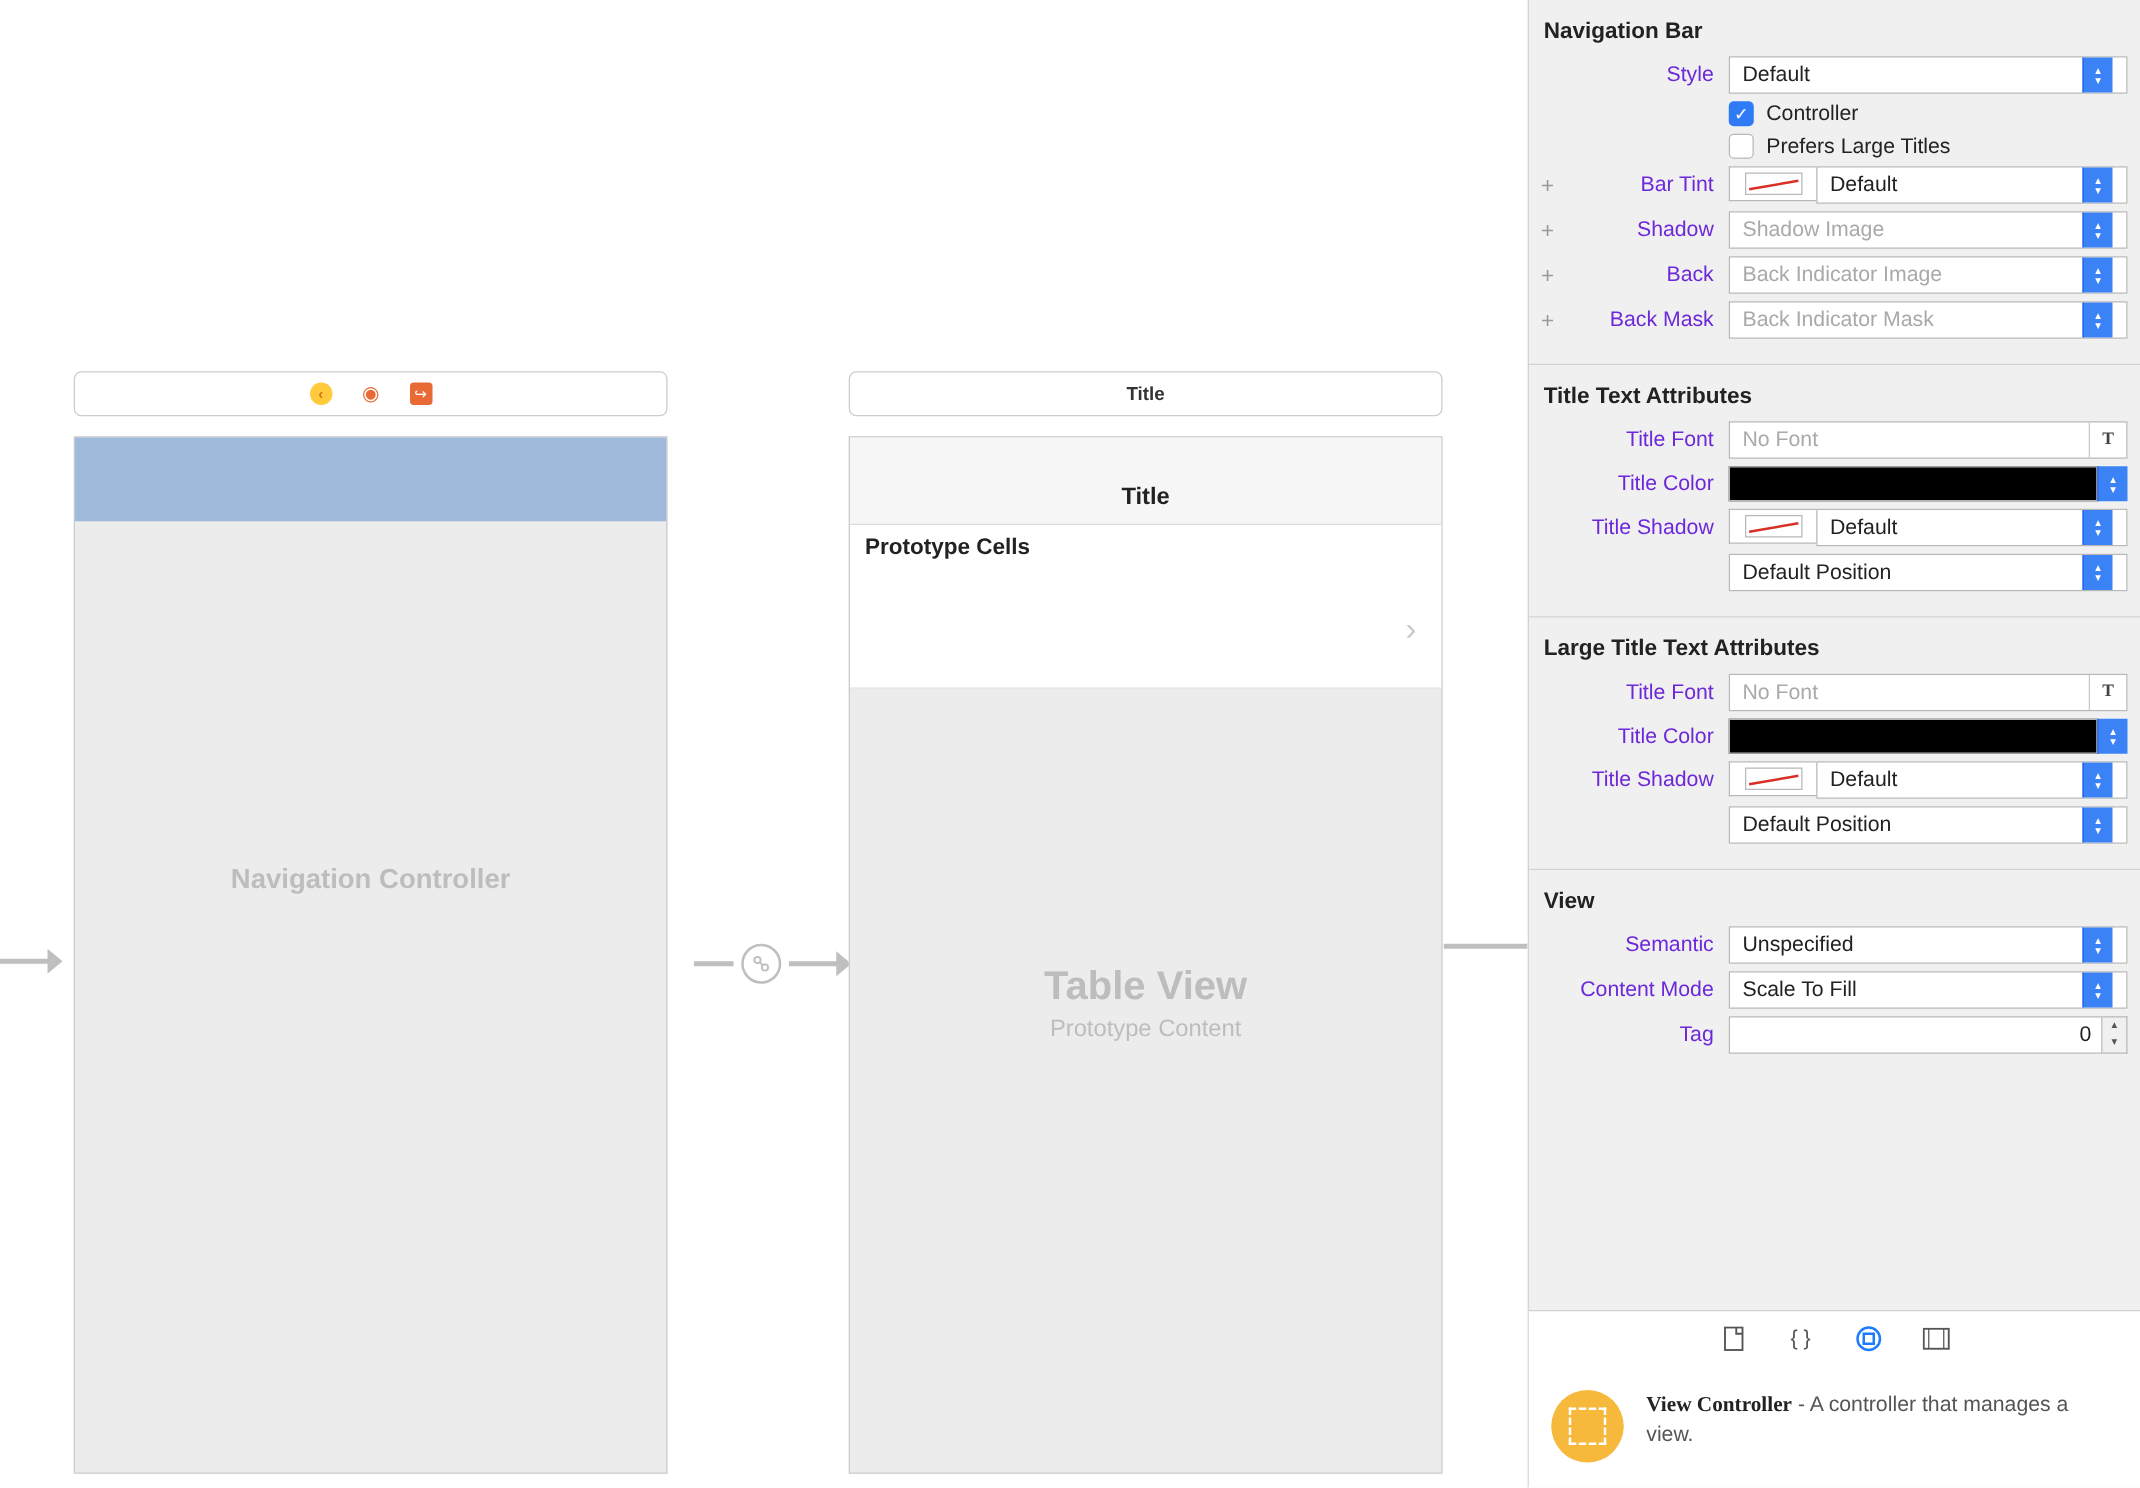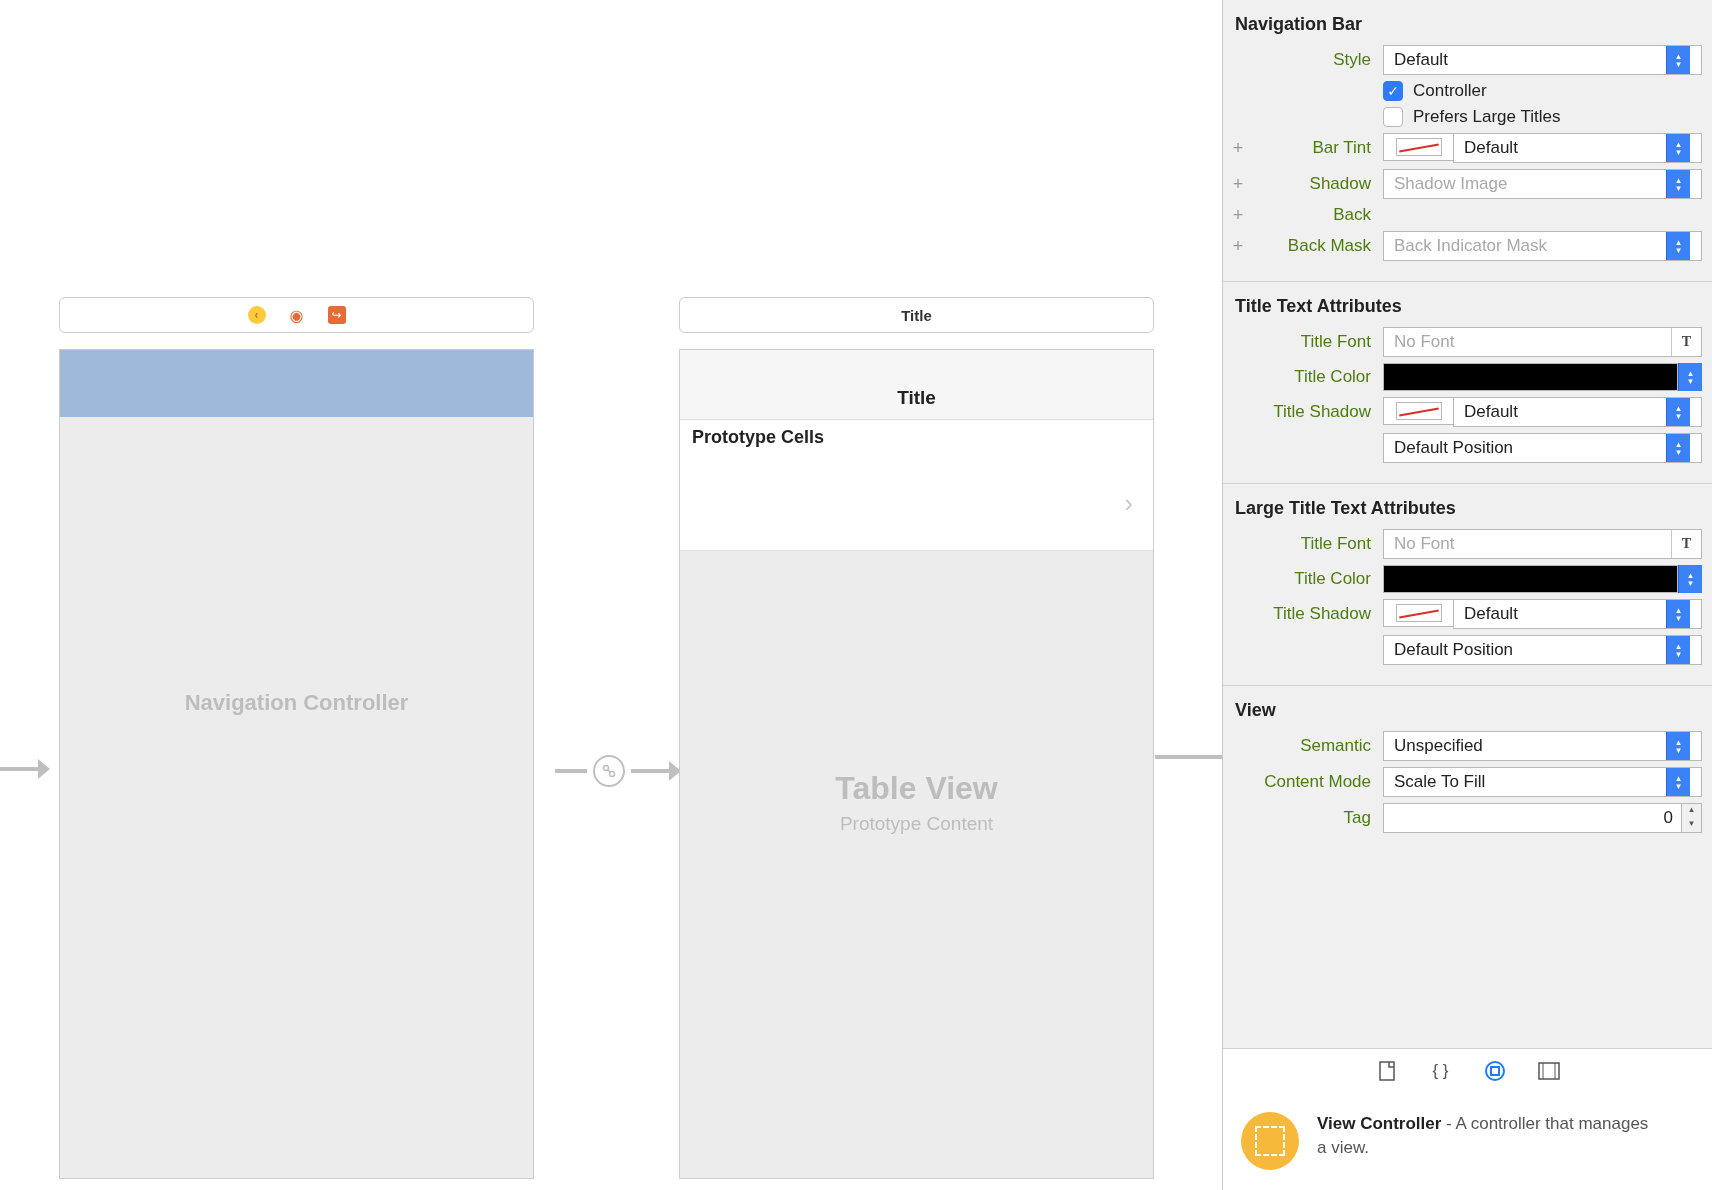--- a/index.html
+++ b/index.html
@@ -36,21 +36,21 @@
 .arrow.a2 { left:555px; top:755px; }
 .arrow.a3 { left:1155px; top:755px; width:67px; height:4px; background:#bfbfbf; }
 .segcircle { width:32px; height:32px; border:2px solid #bfbfbf; border-radius:50%; display:flex; align-items:center; justify-content:center; margin:0 6px; }
 
 
 .ins-scroll { flex:1; overflow:auto; }
 .sec { border-bottom:1px solid #d3d3d3; padding:8px 10px 14px 10px; }
 .sec-title { font-weight:700; font-size:18px; color:#222; margin:6px 0 10px 2px; }
 .row { display:flex; align-items:center; margin:6px 0; position:relative; }
 .row .plus { position:absolute; left:-3px; color:#9a9a9a; font-size:18px; width:16px; text-align:center; font-weight:300; }
-.row .lbl { width:150px; text-align:right; padding-right:12px; font-size:17px; color:#4d7c0f; }
+.row .lbl { width:150px; text-align:right; padding-right:12px; font-size:17px; color:#6d28d9; }
 .row .ctrl { flex:1; }
 .select { height:30px; border:1px solid #b8b8b8; background:#fff; display:flex; align-items:center; justify-content:space-between; padding:0 11px 0 10px; font-size:17px; }
 .select.placeholder { color:#a9a9a9; }
 .caps { width:24px; height:28px; background:#3b82f6; display:flex; flex-direction:column; align-items:center; justify-content:center; border-left:1px solid #2563eb; }
 .caps::before { content:"▴"; color:#fff; font-size:9px; line-height:8px; }
 .caps::after { content:"▾"; color:#fff; font-size:9px; line-height:8px; }
 .check { display:flex; align-items:center; gap:10px; }
 .cbox { width:20px; height:20px; border-radius:4px; border:1px solid #b8b8b8; background:#fff; display:flex; align-items:center; justify-content:center; font-size:14px; color:#fff; }
 .cbox.checked { background:#2f7bf6; border-color:#2f7bf6; }
 .swatch { width:70px; height:28px; border:1px solid #b8b8b8; background:#fff; display:flex; align-items:center; justify-content:center; }
@@ -71,21 +71,21 @@
 .stepper span { flex:1; font-size:9px; text-align:center; color:#555; }
 
 
 .libbar { height:44px; background:#fff; border-top:1px solid #d0d0d0; display:flex; align-items:center; justify-content:center; gap:30px; }
 .libbar .tab { width:24px; height:24px; display:flex; align-items:center; justify-content:center; color:#555; border-radius:4px; }
 .libbar .tab.active { color:#1d7bff; }
 .libitem { display:flex; gap:18px; padding:20px 18px; background:#fff; }
 .libicon { width:58px; height:58px; border-radius:50%; background:#f6b93b; display:flex; align-items:center; justify-content:center; }
 .libicon .inner { width:30px; height:30px; border:2px dashed #fff; background:#f6b93b; }
 .libtext { font-size:17px; color:#555; line-height:1.4; max-width:340px; }
-.libtext b { color:#222; }
+.libtext b { color:#222;font-family:Liberation Serif, serif; }
 </style>
 </head>
 <body>
 
 <div class="root">
   <div class="canvas">
 
     <div class="arrow a1">
       <svg width="50" height="28">
           <line x1="0" y1="14" x2="40" y2="14" stroke="#bfbfbf" stroke-width="4"></line>
@@ -191,20 +191,26 @@
           <div class="ctrl">
               <div class="select placeholder">
                 <span>Shadow Image</span>
                 <div class="caps"></div>
               </div>
             </div>
         </div>
         <div class="row">
           <span class="plus">+</span>
           <div class="lbl">Back</div>
+          <div class="ctrl">
+              <div class="select placeholder">
+                <span>Back Indicator Image</span>
+                <div class="caps"></div>
+              </div>
+            </div>
         </div>
         <div class="row">
           <span class="plus">+</span>
           <div class="lbl">Back Mask</div>
           <div class="ctrl">
               <div class="select placeholder">
                 <span>Back Indicator Mask</span>
                 <div class="caps"></div>
               </div>
             </div>

